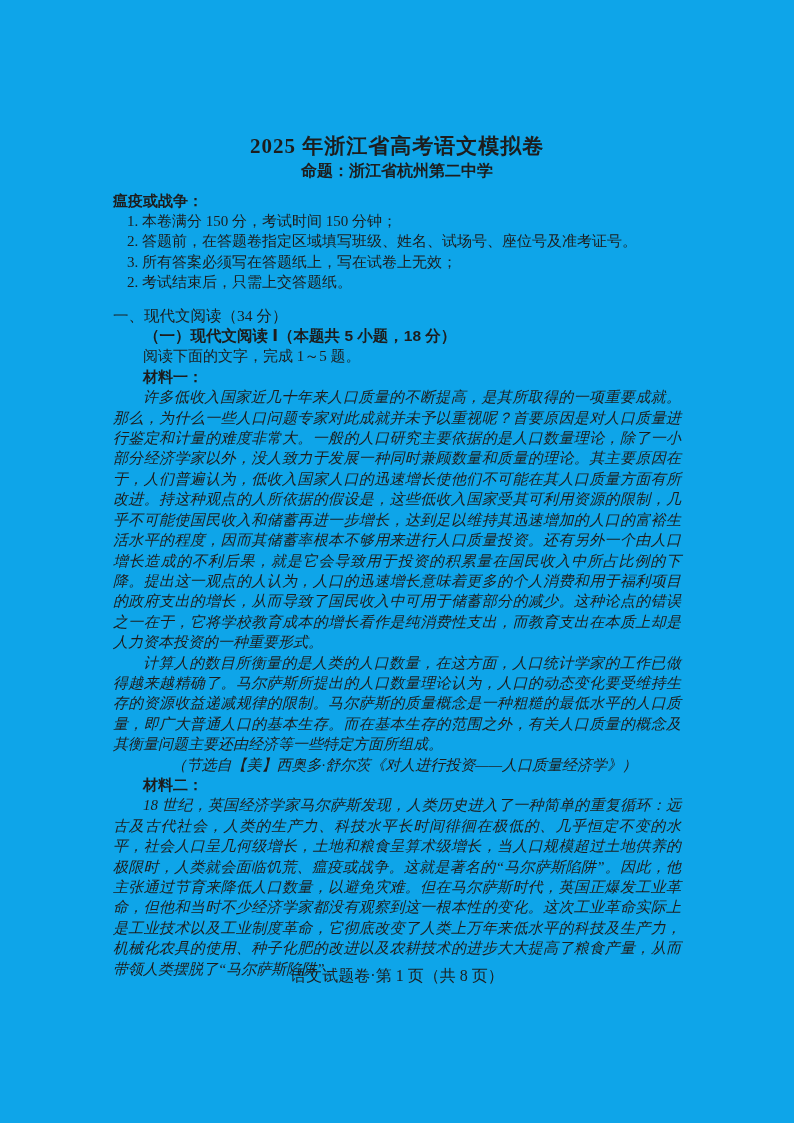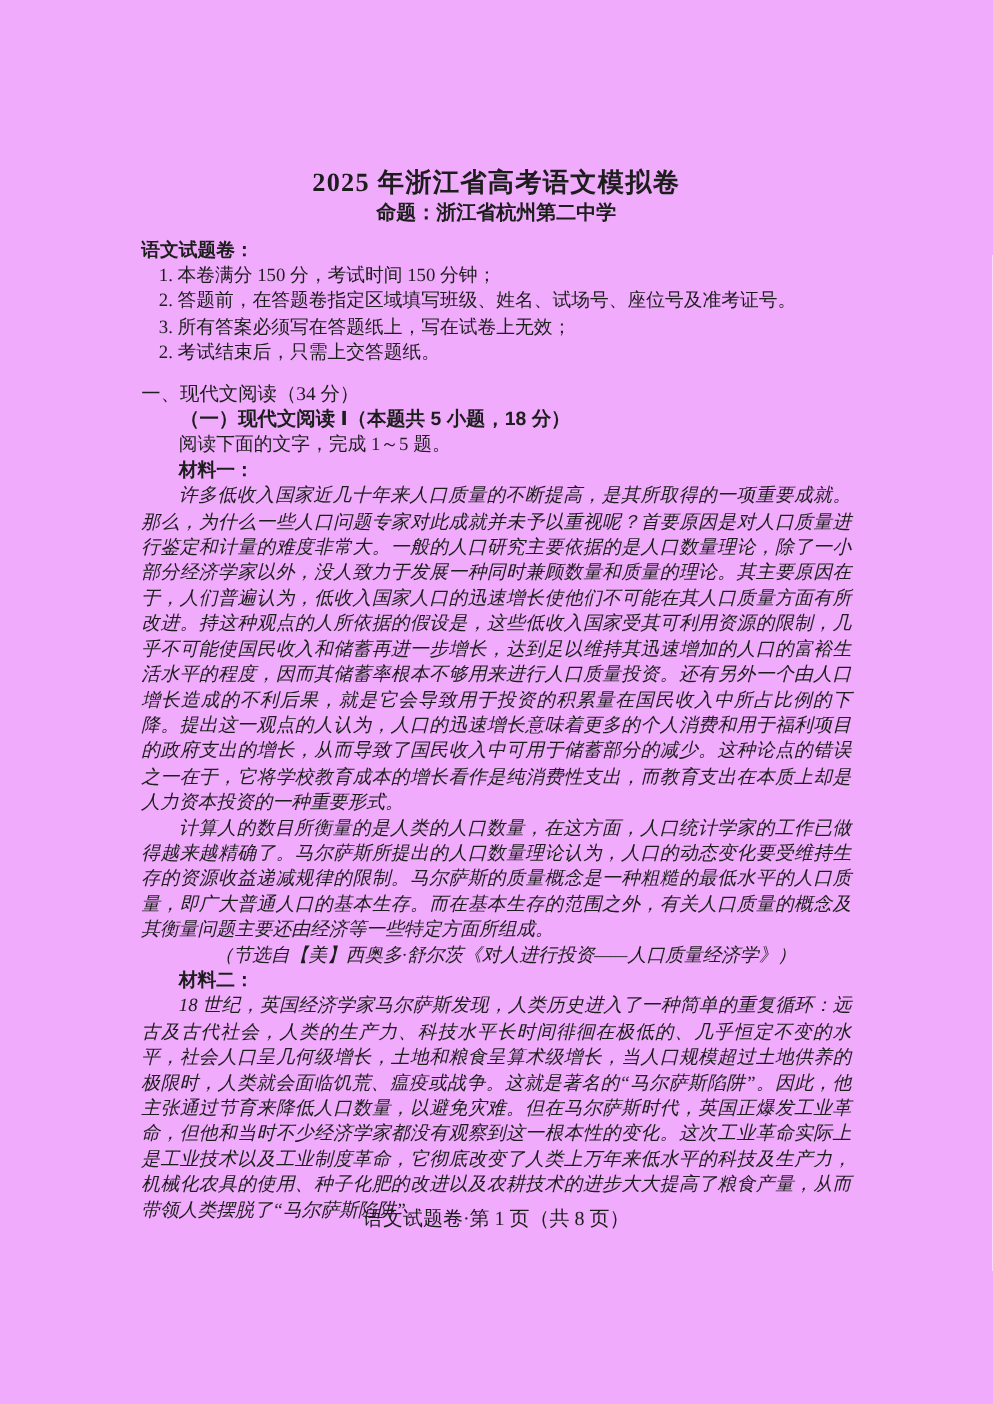--- a/index.html
+++ b/index.html
@@ -1,21 +1,21 @@
 <!DOCTYPE html>
 <html lang="zh"><head>
 <meta charset="utf-8">
 <style>
   * { margin: 0; padding: 0; box-sizing: border-box; }
   html, body { background: #ffffff; }
   .page {
     position: relative;
     width: 794px;
     height: 1123px;
-    background: #f0abfc;
+    background: #0ea5e9;
     color: #1d1d1d;
     font-family: "Liberation Serif", "DejaVu Serif", serif;
     overflow: hidden;
     margin: 0 auto;
   }
   .content {
     position: absolute;
     left: 113px;
     top: 0;
     width: 568px;
@@ -105,21 +105,21 @@
 
 <div class="page">
   <div class="content">
 
     <header>
       <h1 class="title">2025 年浙江省高考语文模拟卷</h1>
       <h2 class="subtitle">命题：浙江省杭州第二中学</h2>
     </header>
 
     <section>
-      <div class="notice-heading">语文试题卷：</div>
+      <div class="notice-heading">瘟疫或战争：</div>
       <ol class="notice-list">
         <li class="notice-item">1. 本卷满分 150 分，考试时间 150 分钟；</li>
         <li class="notice-item">2. 答题前，在答题卷指定区域填写班级、姓名、试场号、座位号及准考证号。</li>
         <li class="notice-item">3. 所有答案必须写在答题纸上，写在试卷上无效；</li>
         <li class="notice-item">2. 考试结束后，只需上交答题纸。</li>
       </ol>
     </section>
 
     <section>
       <div class="sec-heading">一、现代文阅读（34 分）</div>

